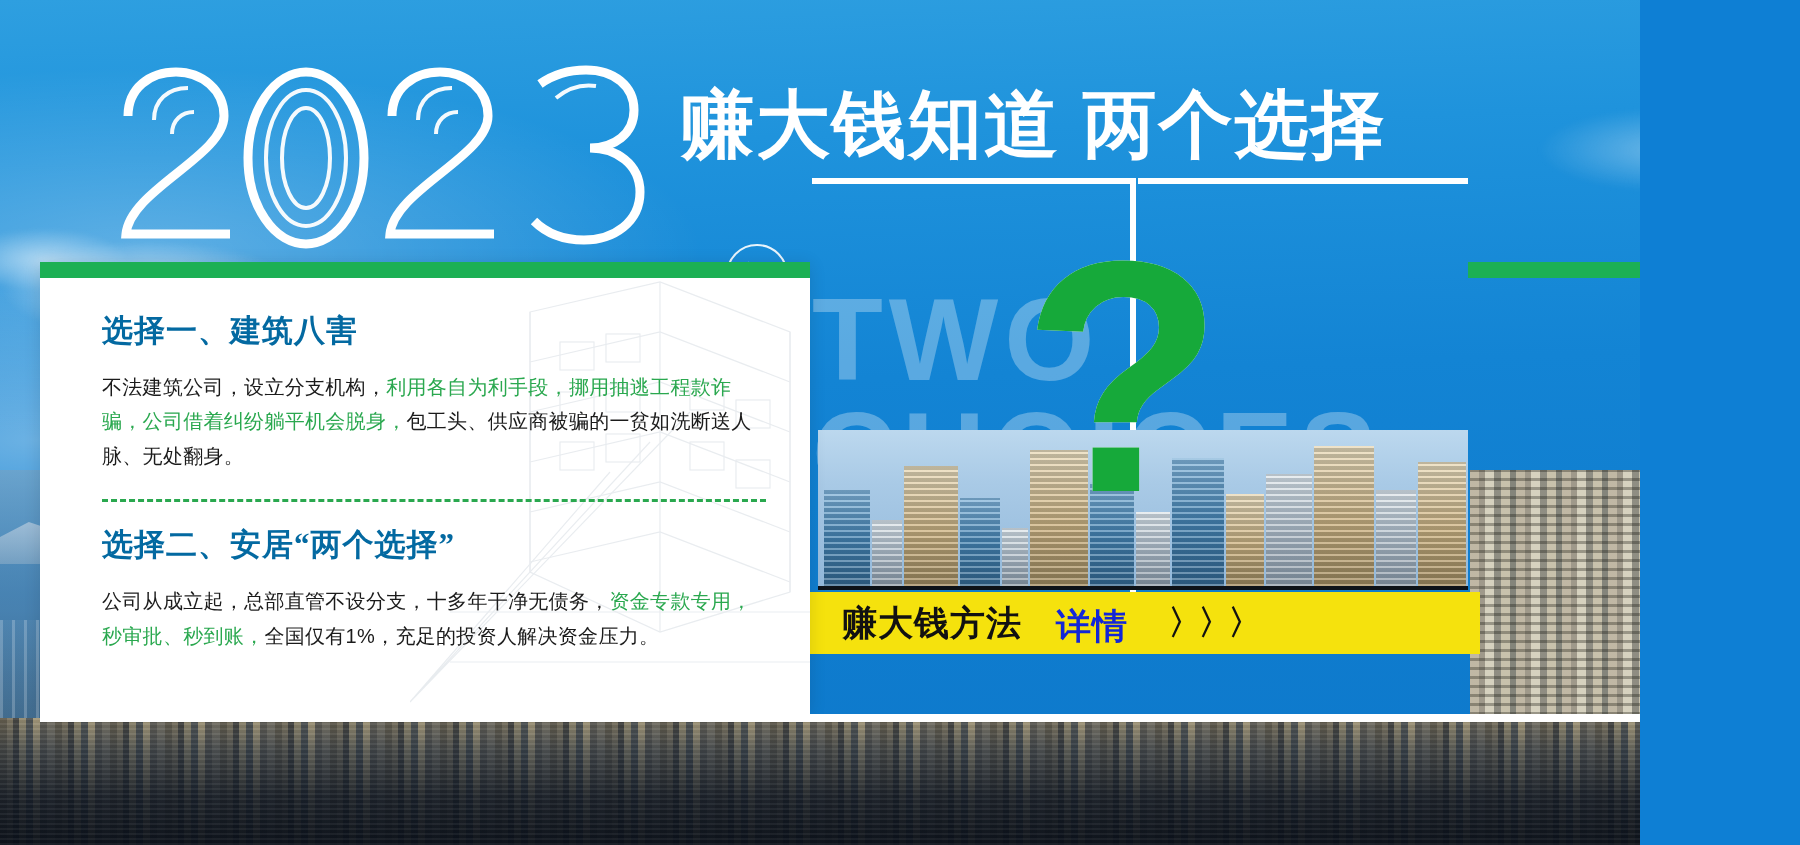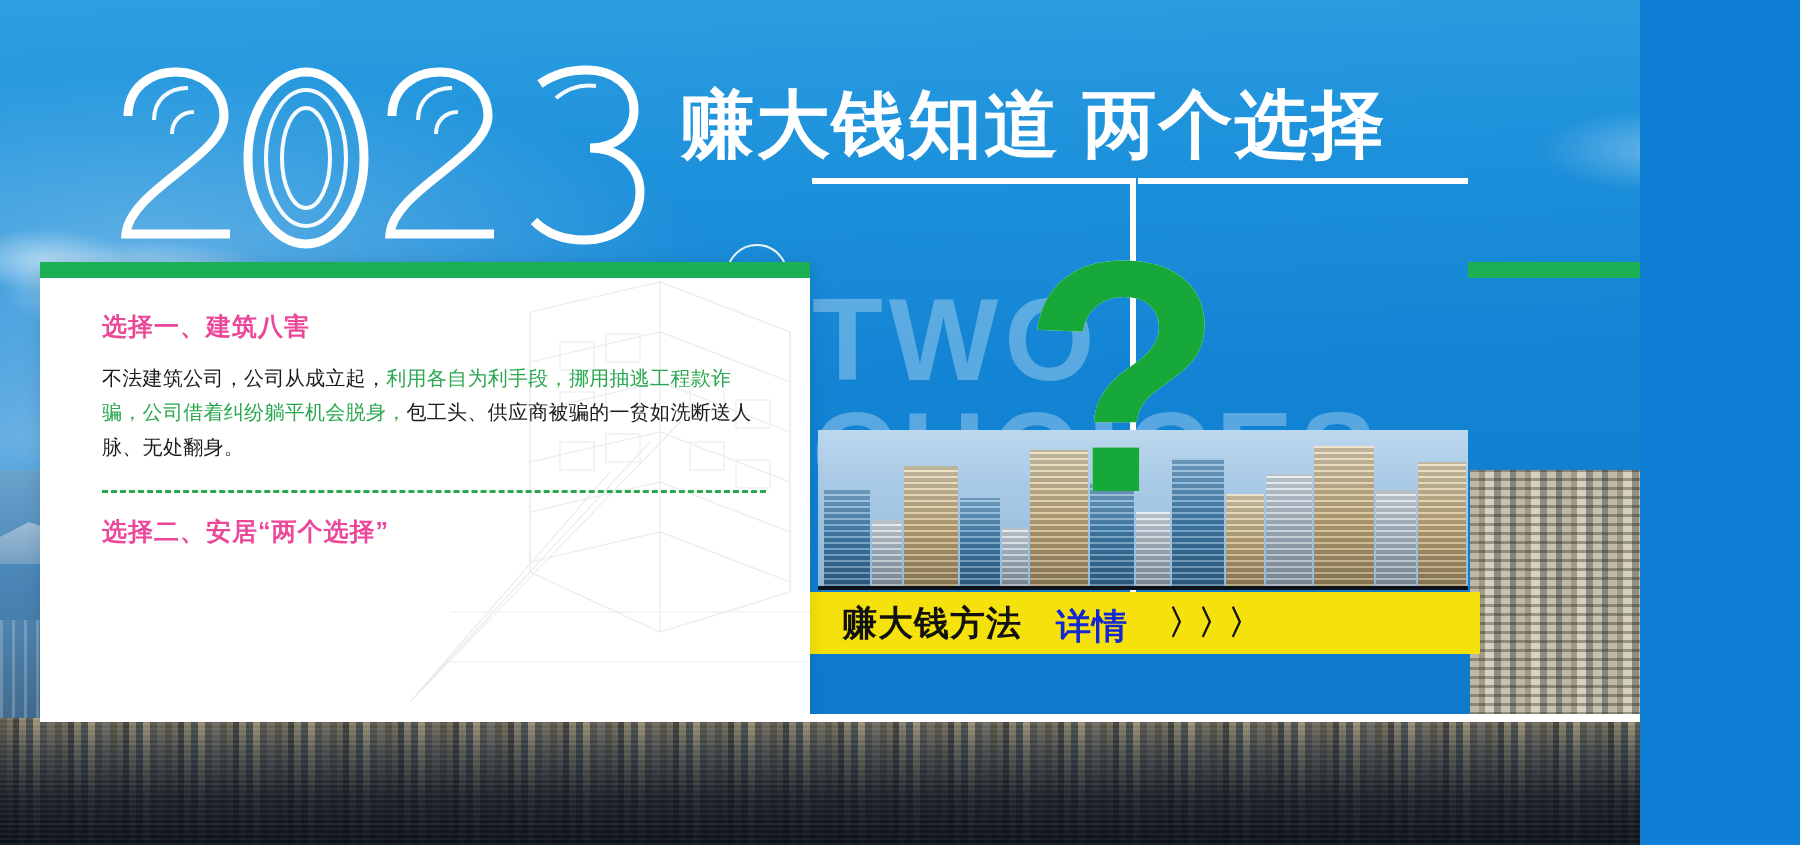--- a/index.html
+++ b/index.html
@@ -184,22 +184,22 @@
     overflow: hidden;
   }
   .panel-top { position:absolute; left:0; top:0; width:770px; height:16px; background:#1cb054; }
   .panel-wire {
     position:absolute; right:-20px; top:10px; width:420px; height:440px;
     opacity:.55; pointer-events:none;
   }
   .panel-inner { position: relative; padding: 48px 44px 0 62px; }
 
   .sec-title {
-    font-size: 25px; font-weight: 700; color: #ec4899; letter-spacing: 1px;
-    margin-bottom: 18px; font-family: Liberation Sans, sans-serif;
+    font-size: 31px; font-weight: 700; color: #0369a1; letter-spacing: 1px;
+    margin-bottom: 18px; font-family: Liberation Serif, serif;
   }
   .sec-body {
     font-size: 20px; line-height: 1.72; color: #1b1b1b; letter-spacing: .3px;
     font-family: "Liberation Sans","DejaVu Sans",sans-serif;
   }
   .sec-body .hl { color: #2aa84f; }
 
   .divider {
     margin: 26px 0 22px 0; height: 0;
     border-top: 3px dashed #2aa84f;
@@ -302,26 +302,29 @@
         <path d="M0 430 L200 200 M0 430 L240 170 M0 430 L280 140"></path>
         <path d="M40 340 L420 340 M40 390 L420 390"></path>
       </g>
     </svg>
 
     <div class="panel-inner">
 
       <div>
         <div class="sec-title">选择一、建筑八害</div>
         <div class="sec-body">
-          <span>不法建筑公司，公司从成立起，</span><span class="hl">利用各自为利手段，挪用抽逃工程款诈骗，公司借着纠纷躺平机会脱身，</span><span>包工头、供应商被骗的一贫如洗断送人脉、无处翻身。</span>
+          <span>不法建筑公司，设立分支机构，</span><span class="hl">利用各自为利手段，挪用抽逃工程款诈骗，公司借着纠纷躺平机会脱身，</span><span>包工头、供应商被骗的一贫如洗断送人脉、无处翻身。</span>
         </div>
       </div>
 
       <div class="divider"></div>
 
       <div>
         <div class="sec-title">选择二、安居“两个选择”</div>
+        <div class="sec-body">
+          <span>公司从成立起，总部直管不设分支，十多年干净无债务，</span><span class="hl">资金专款专用，秒审批、秒到账，</span><span>全国仅有1%，充足的投资人解决资金压力。</span>
+        </div>
       </div>
     </div>
   </div>
 
   <div class="bottom-band"></div>
 </div>
 
 </body></html>

